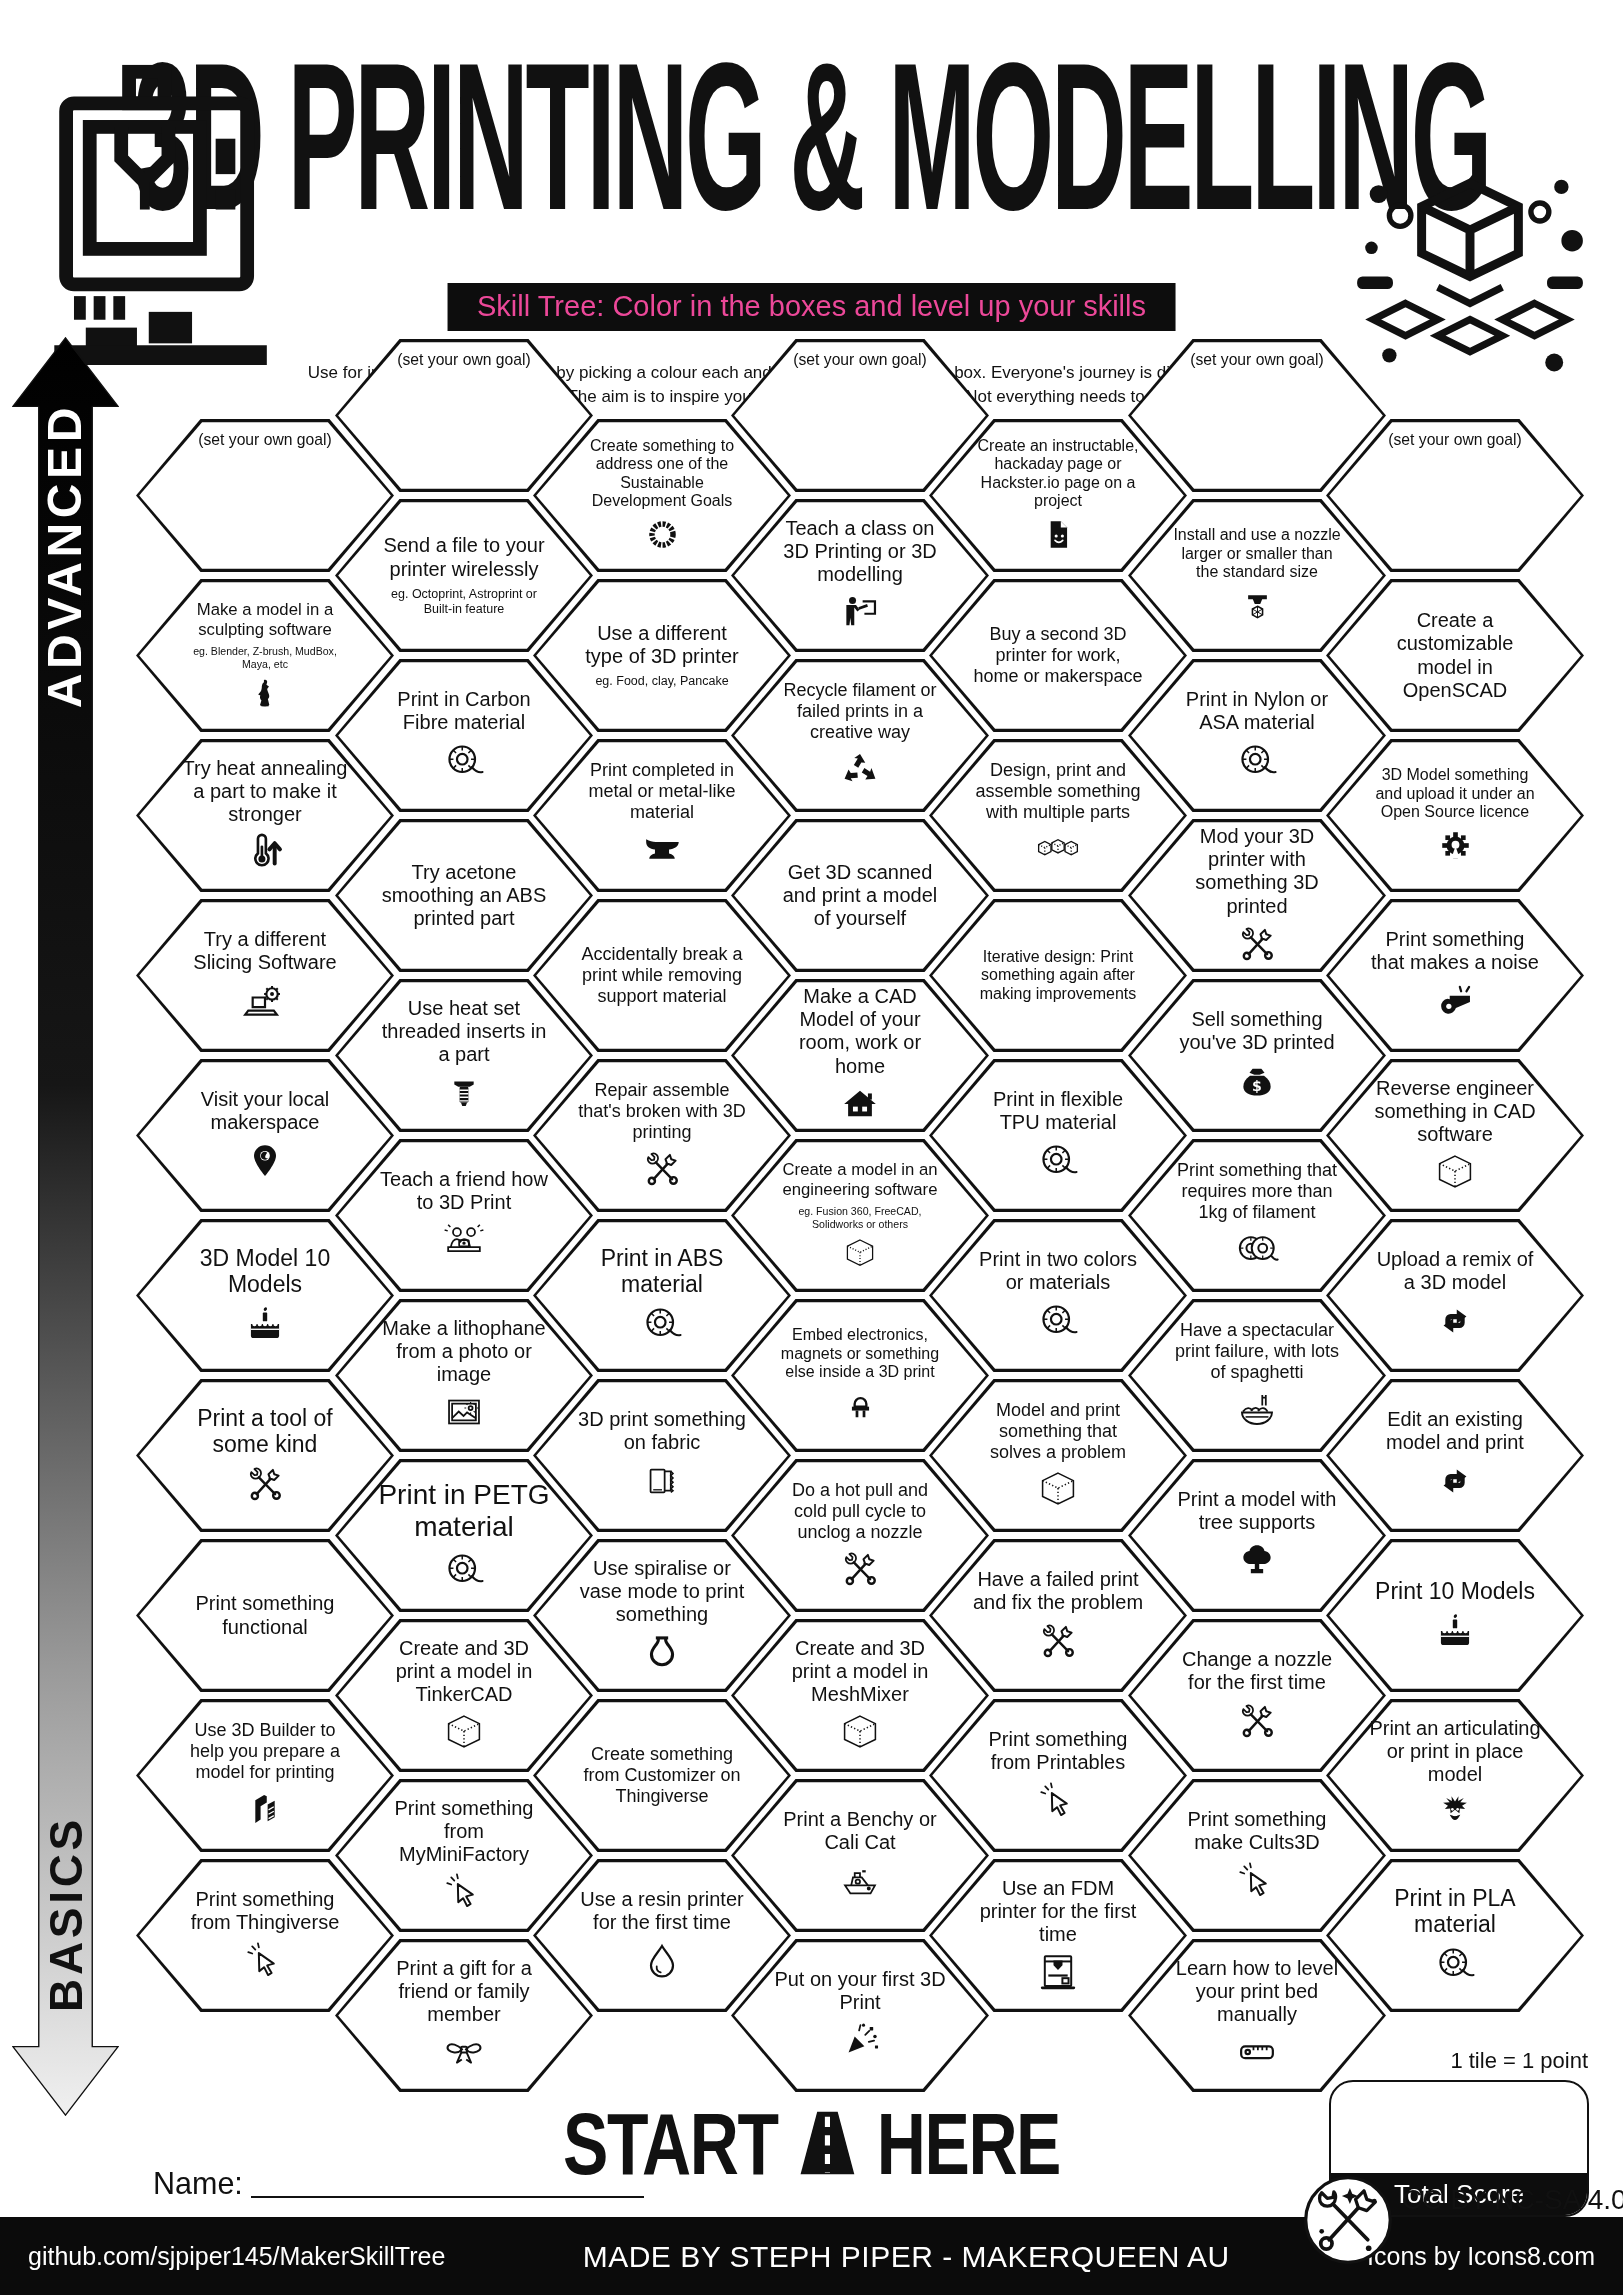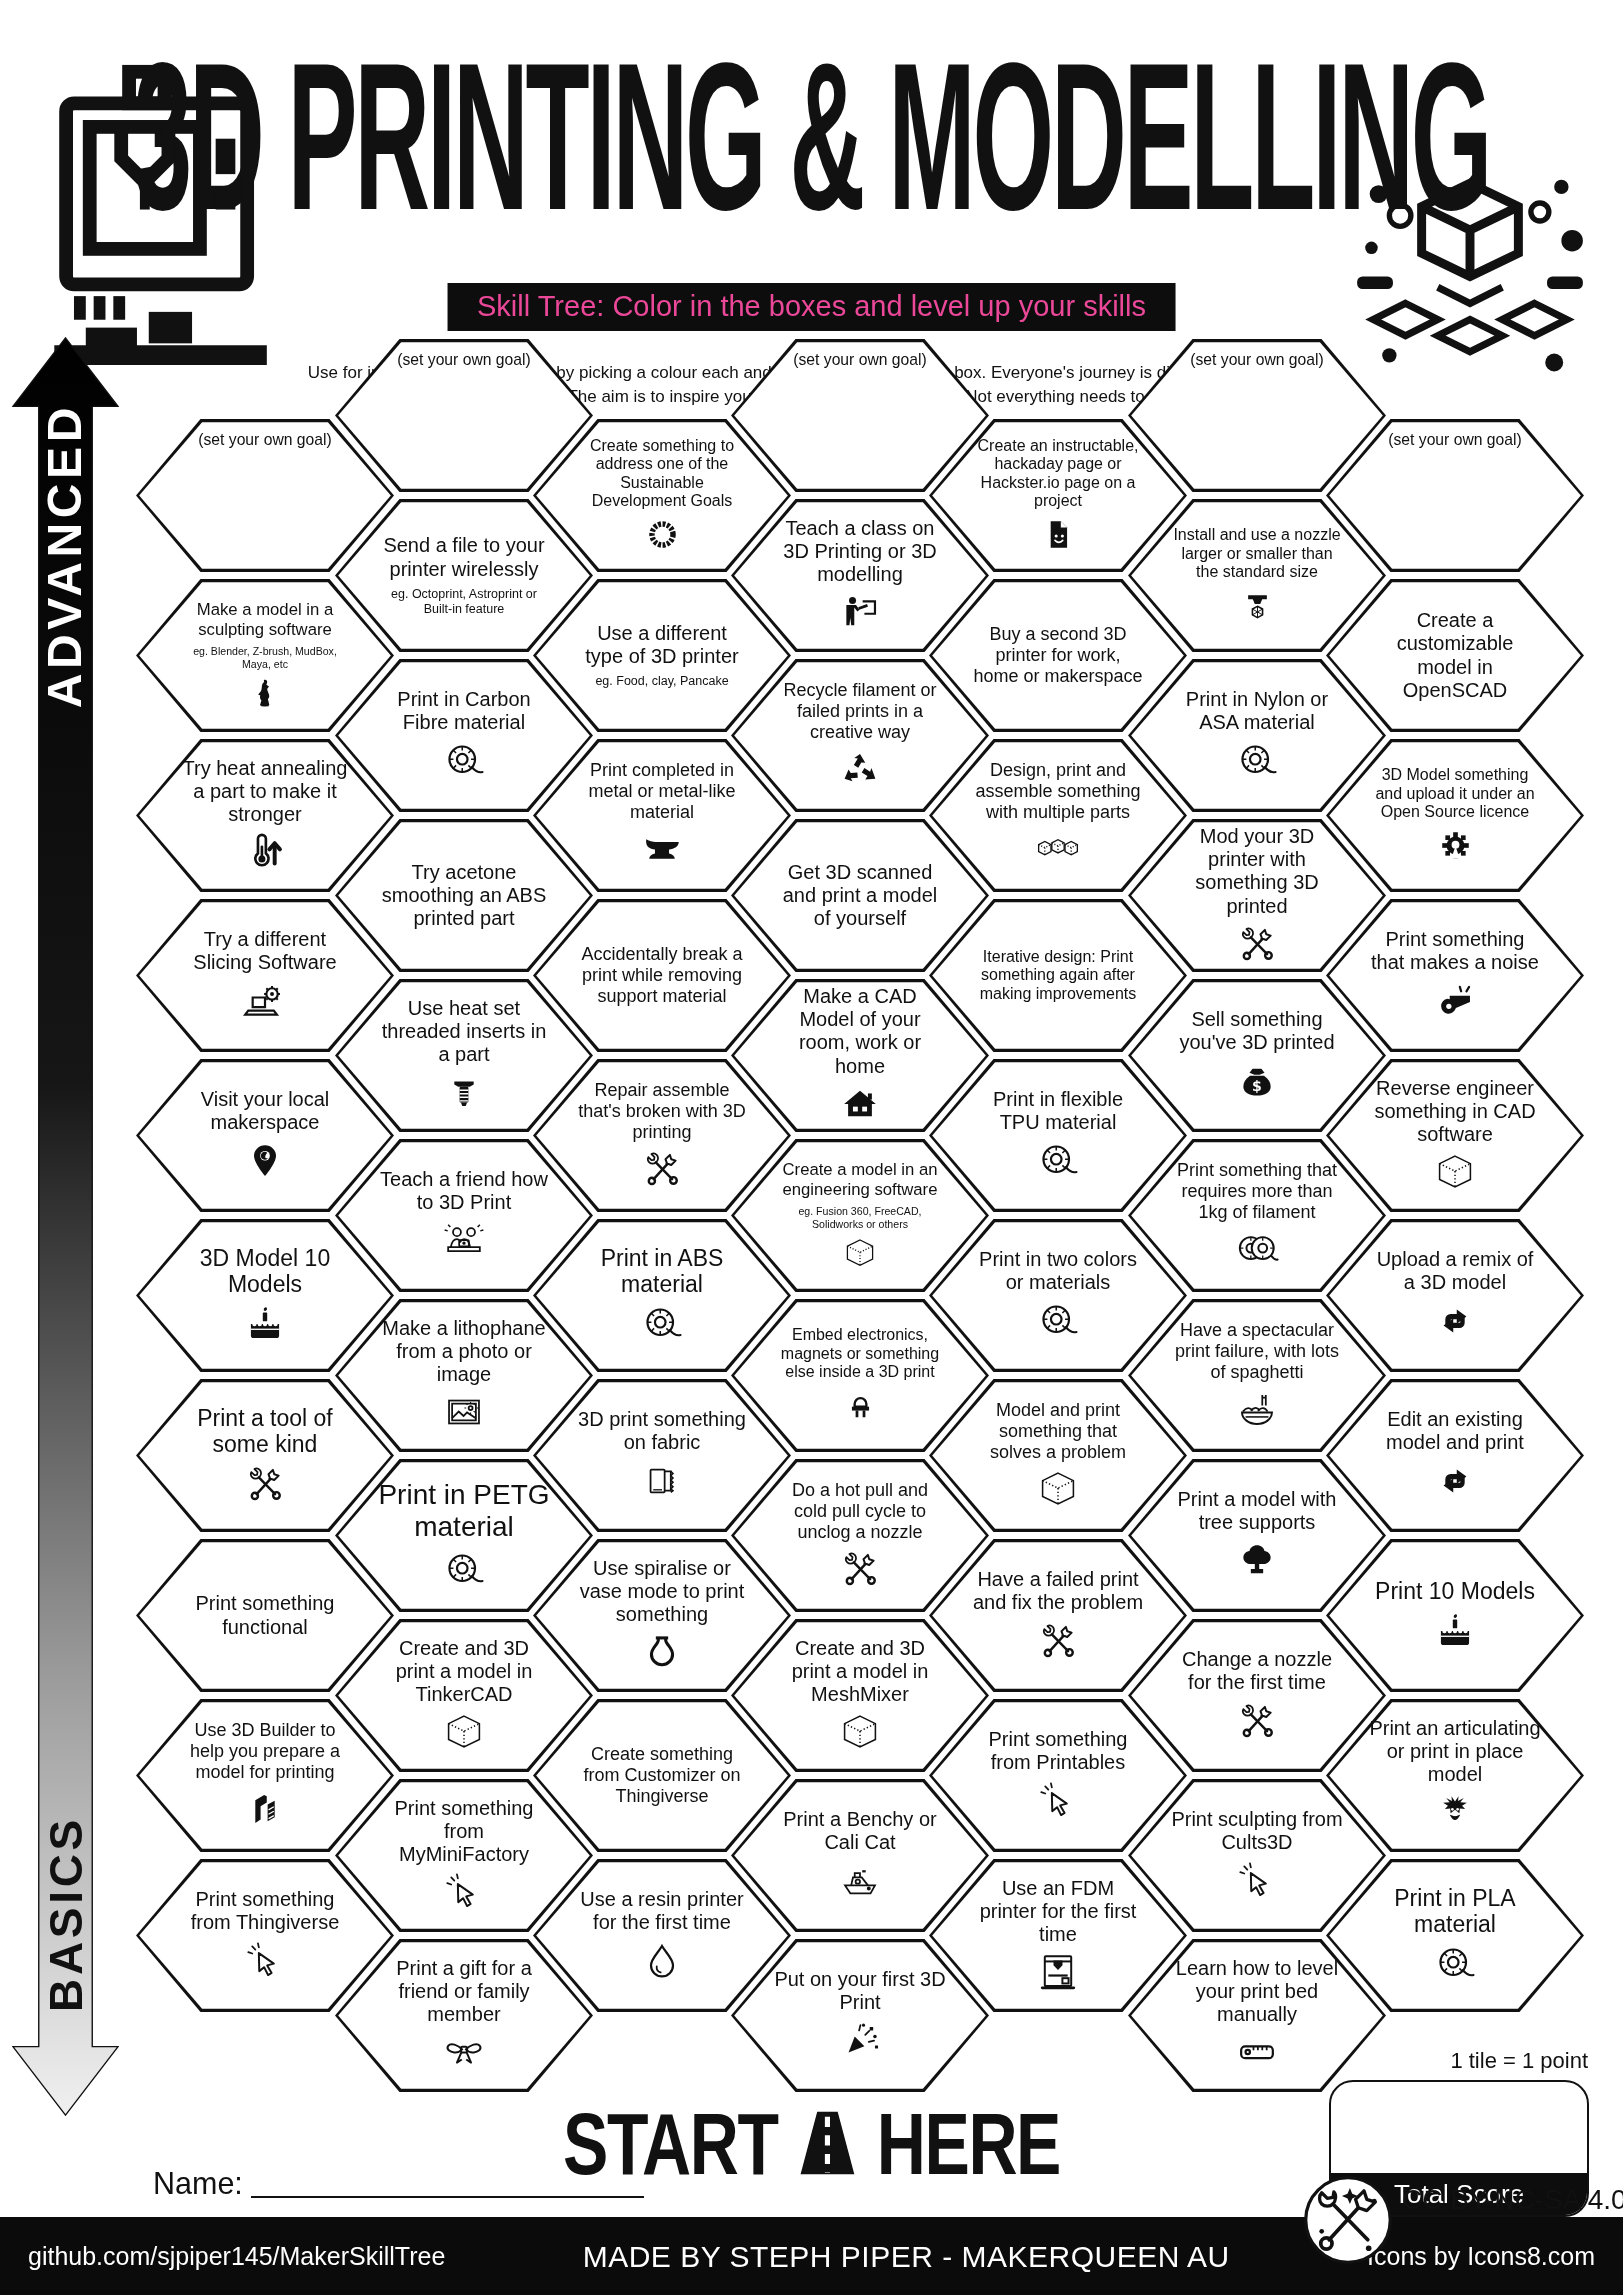--- a/index.html
+++ b/index.html
@@ -978,21 +978,21 @@
               <path d="M36 35c-4 4-11 4-15 0-3-3-4-8-2-12l7 7 6-1 1-6-7-7c4-2 9-1 12 2 4 4 4 11 0 15" stroke-width="4"></path>
               <circle cx="76" cy="76" r="7.5"></circle>
             </svg>
           </span>
         </div>
       </div>
       <div class="hex" style="left:1128px;top:1779px">
         <div class="hex-b"></div>
         <div class="hex-i"></div>
         <div class="hex-c">
-          <div class="t" style="font-size:20px">Print sculpting from Cults3D</div>
+          <div class="t" style="font-size:20px">Print something make Cults3D</div>
           <span class="ic" style="width:44px;height:44px">
             <svg viewBox="0 0 100 100">
               <path d="M36 32 70 56 55 60 65 77 57 82 48 64 37 73z" fill="#fff" stroke="#111" stroke-width="4.5" stroke-linejoin="round"></path>
               <path d="M28 24l-7-7M36 19l-2-9M21 33l-9-3" stroke="#111" stroke-width="4" stroke-linecap="round"></path>
             </svg>
           </span>
         </div>
       </div>
       <div class="hex" style="left:1128px;top:1939px">
         <div class="hex-b"></div>

